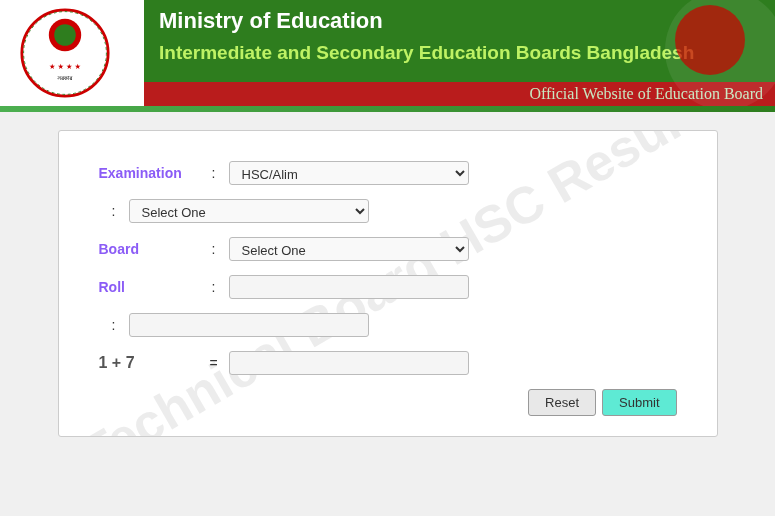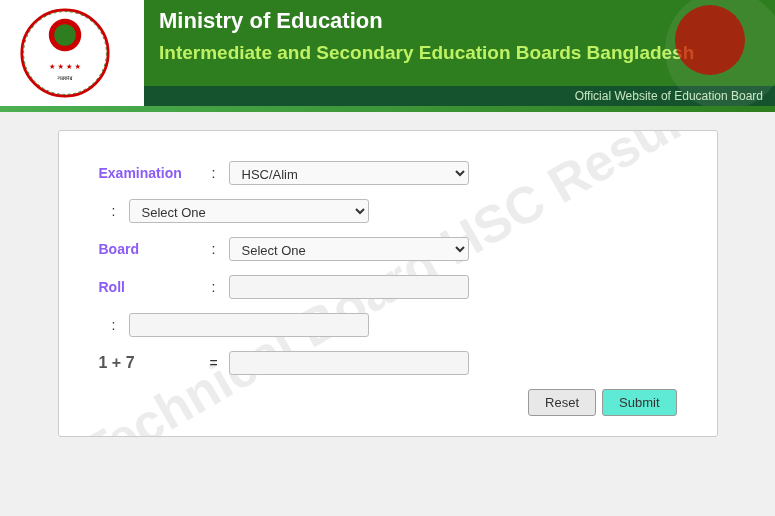--- a/index.html
+++ b/index.html
@@ -53,26 +53,27 @@
     }
 
     .board-title {
       color: #bef264;
       font-size: 19px;
       font-weight: bold;
       padding: 4px 15px 8px 15px;
     }
 
     .official-bar {
-      background: #14532d;
+      background: #b91c1c;
       color: #c8e6c0;
-      font-size: 12px;
+      font-size: 16px;
       text-align: right;
       padding: 3px 12px;
       margin-top: auto;
+      font-family: Liberation Serif, serif;
     }
 
     
     .header-deco {
       position: absolute;
       right: -10px;
       top: -10px;
       width: 120px;
       height: 120px;
       border-radius: 50%;

